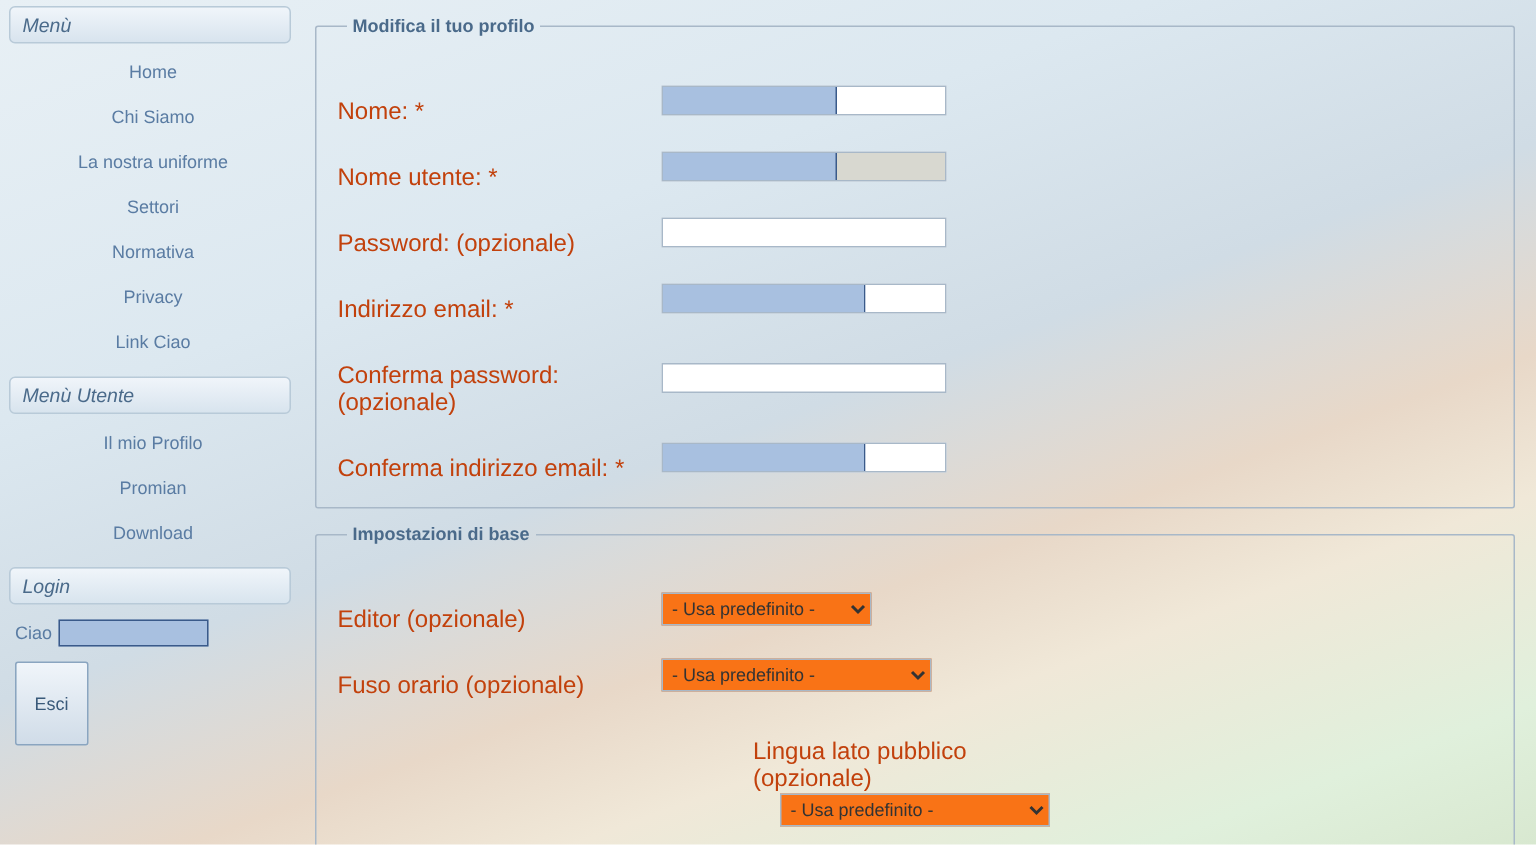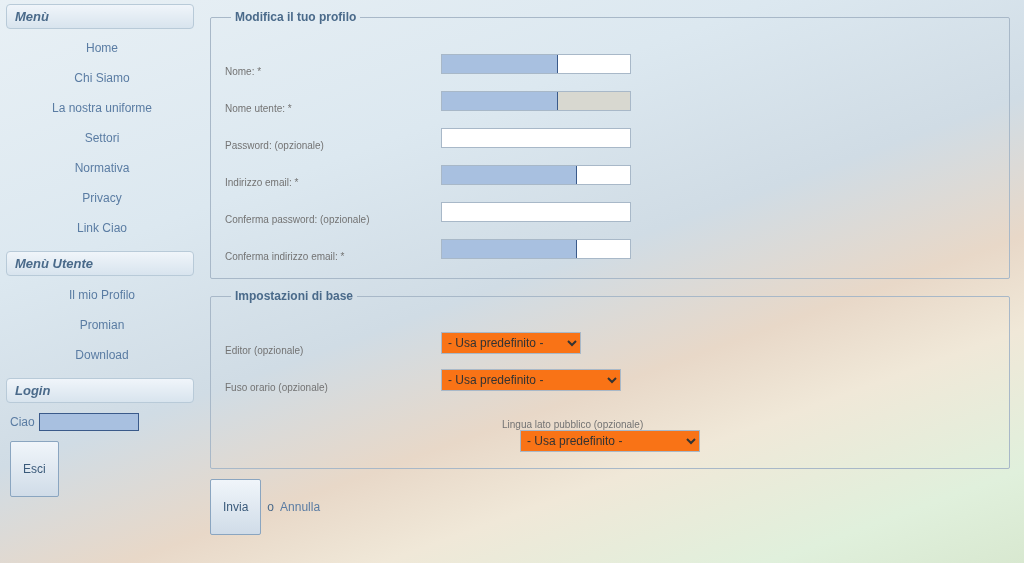--- a/index.html
+++ b/index.html
@@ -21,21 +21,21 @@
     .sidebar {
       width: 200px;
       padding: 4px 6px;
     }
     .module-heading {
       background: linear-gradient(to bottom, #f0f5fa 0%, #d8e4ee 100%);
       border: 1px solid #b8cad8;
       border-radius: 4px;
       padding: 4px 8px;
       color: #4a6a8a;
-      font-weight: bold;
+      font-weight: normal;
       font-size: 13px;
       margin-bottom: 4px;
       font-style: italic;
     }
     .menu-list {
       list-style: none;
       padding: 0 4px 8px 8px;
     }
     .menu-list li {
       padding: 8px 6px;
@@ -90,22 +90,22 @@
       padding: 0 4px;
       margin-left: 6px;
     }
     .form-row {
       display: flex;
       align-items: center;
       margin-bottom: 10px;
     }
     .form-label {
       width: 216px;
-      color: #737373;
-      font-size: 10px;
+      color: #c2410c;
+      font-size: 16px;
       margin-top: 16px;
     }
     .text-input {
       border: 1px solid #a8b8c8;
       height: 20px;
       padding: 2px 4px;
       font-size: 12px;
       background: #ffffff;
       font-family: inherit;
     }

